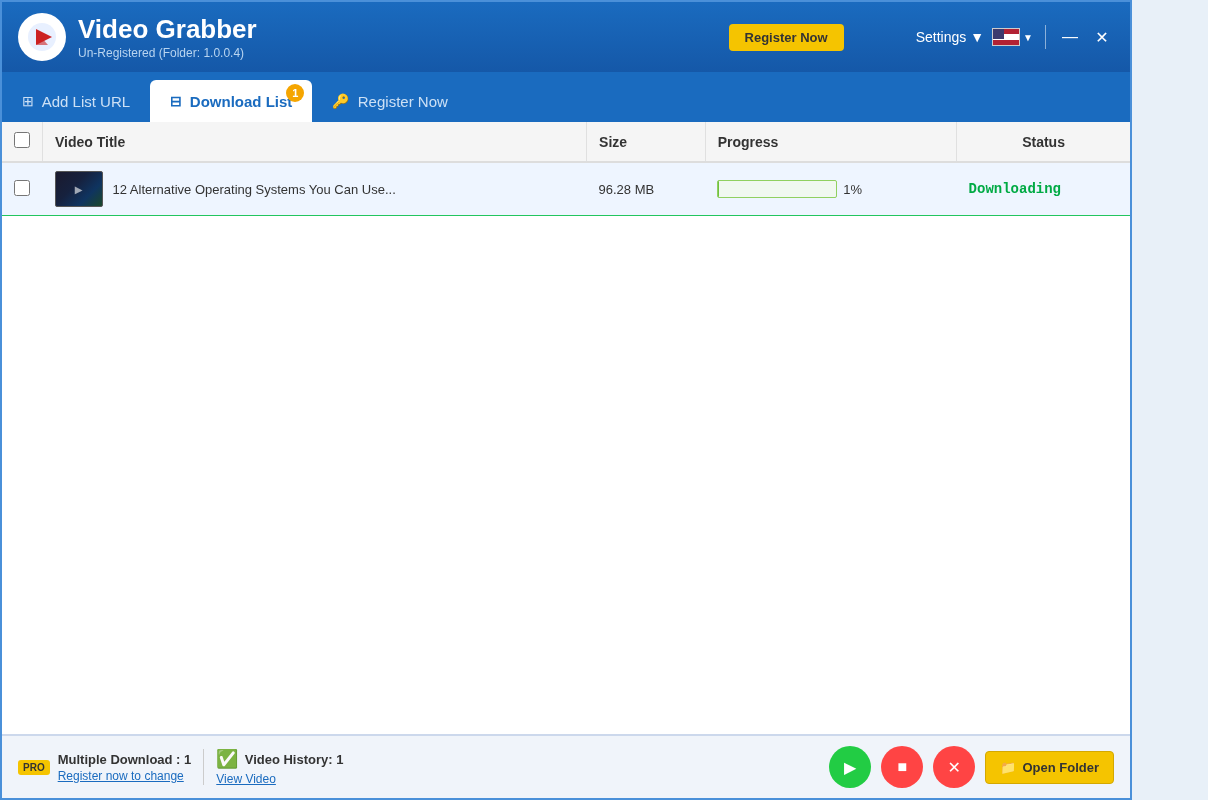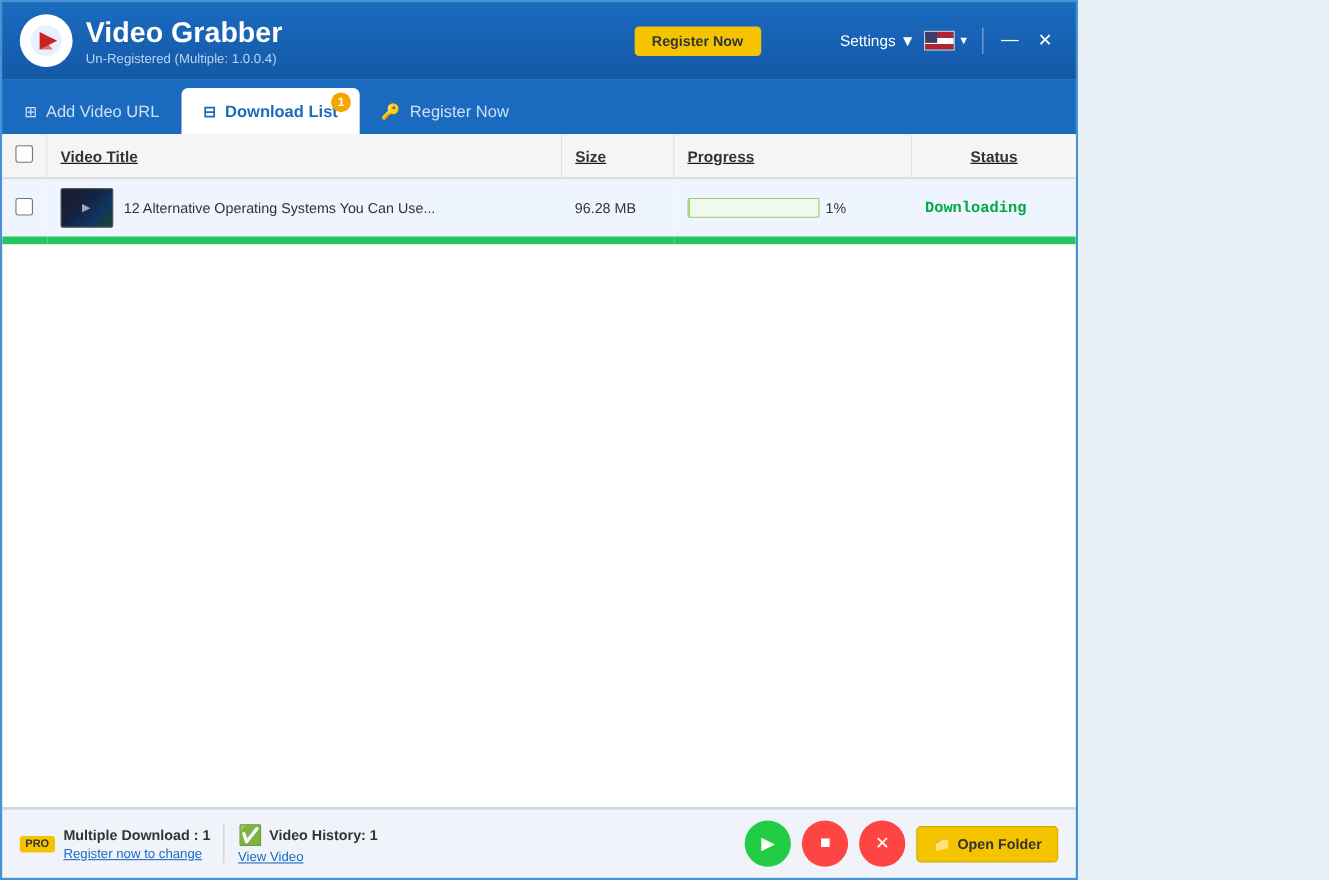--- a/index.html
+++ b/index.html
@@ -6,26 +6,26 @@
     body {
       width: 1208px;
       height: 800px;
       font-family: 'Segoe UI', Arial, sans-serif;
       background: #e8f0f8;
       overflow: hidden;
       position: relative;
     }
 
     .app-window {
-      width: 980px;
+      width: 1132px;
       height: 800px;
       display: flex;
       flex-direction: column;
       border: 2px solid #4a90d9;
-      background: #22c55e;
+      background: #b91c1c;
     }
 
     
     .title-bar {
       background: linear-gradient(180deg, #1a6bbf 0%, #1558a8 100%);
       height: 70px;
       display: flex;
       align-items: center;
       padding: 0 16px;
       gap: 12px;
@@ -200,40 +200,39 @@
 
     
     .download-table {
       width: 100%;
       border-collapse: collapse;
     }
 
     .download-table thead tr {
       background: #f5f5f5;
       border-bottom: 2px solid #ddd;
-      text-decoration: underline;
     }
 
     .download-table th {
       padding: 10px 12px;
       text-align: left;
       font-size: 14px;
       font-weight: bold;
       color: #333;
       border-right: 1px solid #e0e0e0;
     }
 
     .download-table th:last-child {
       border-right: none;
       text-align: center;
     }
 
     .download-table td {
       padding: 8px 12px;
-      border-bottom: 7px solid #22c55e;
+      border-bottom: 1px solid #22c55e;
       font-size: 13px;
       color: #333;
     }
 
     .download-table tbody tr {
       background: #eef5ff;
     }
 
     .th-checkbox {
       width: 36px;
@@ -443,21 +442,21 @@
     <div class="app-logo">
       <svg viewBox="0 0 32 32" xmlns="http://www.w3.org/2000/svg">
         <circle cx="16" cy="16" r="14" fill="#e8f0ff"></circle>
         <path d="M10 8 L26 16 L10 24 Z" fill="#cc2222"></path>
         <path d="M10 24 Q14 20 16 16 Q18 20 22 24" fill="#cc2222" opacity="0.6"></path>
       </svg>
     </div>
 
     <div class="app-title-group">
       <span class="app-title">Video Grabber</span>
-      <span class="app-subtitle">Un-Registered (Multiple: 1.0.0.4)</span>
+      <span class="app-subtitle">Un-Registered (Folder: 1.0.0.4)</span>
     </div>
 
     <button class="register-btn">Register Now</button>
 
     <div class="title-bar-right">
       <div class="settings-btn">
         <span>Settings</span>
         <span>▼</span>
       </div>
       <div class="flag-btn">
@@ -466,21 +465,21 @@
       </div>
       <div class="separator-v"></div>
       <button class="win-btn">—</button>
       <button class="win-btn">✕</button>
     </div>
   </div>
 
   <div class="tab-bar">
     <div class="tab">
       <span class="tab-icon">⊞</span>
-      <span>Add Video URL</span>
+      <span>Add List URL</span>
     </div>
     <div class="tab active">
       <span class="tab-icon">⊟</span>
       <span>Download List</span>
       <span class="tab-badge">1</span>
     </div>
     <div class="tab">
       <span class="tab-icon">🔑</span>
       <span>Register Now</span>
     </div>

